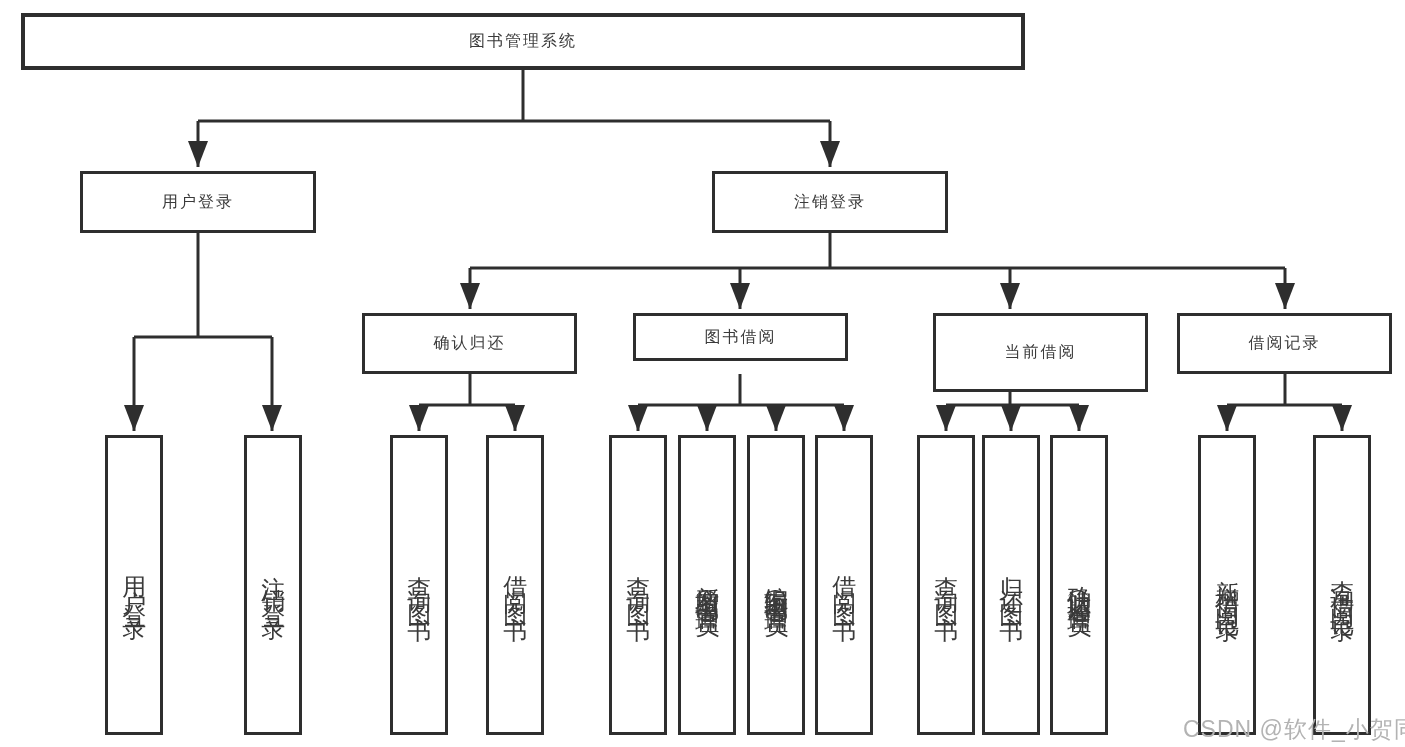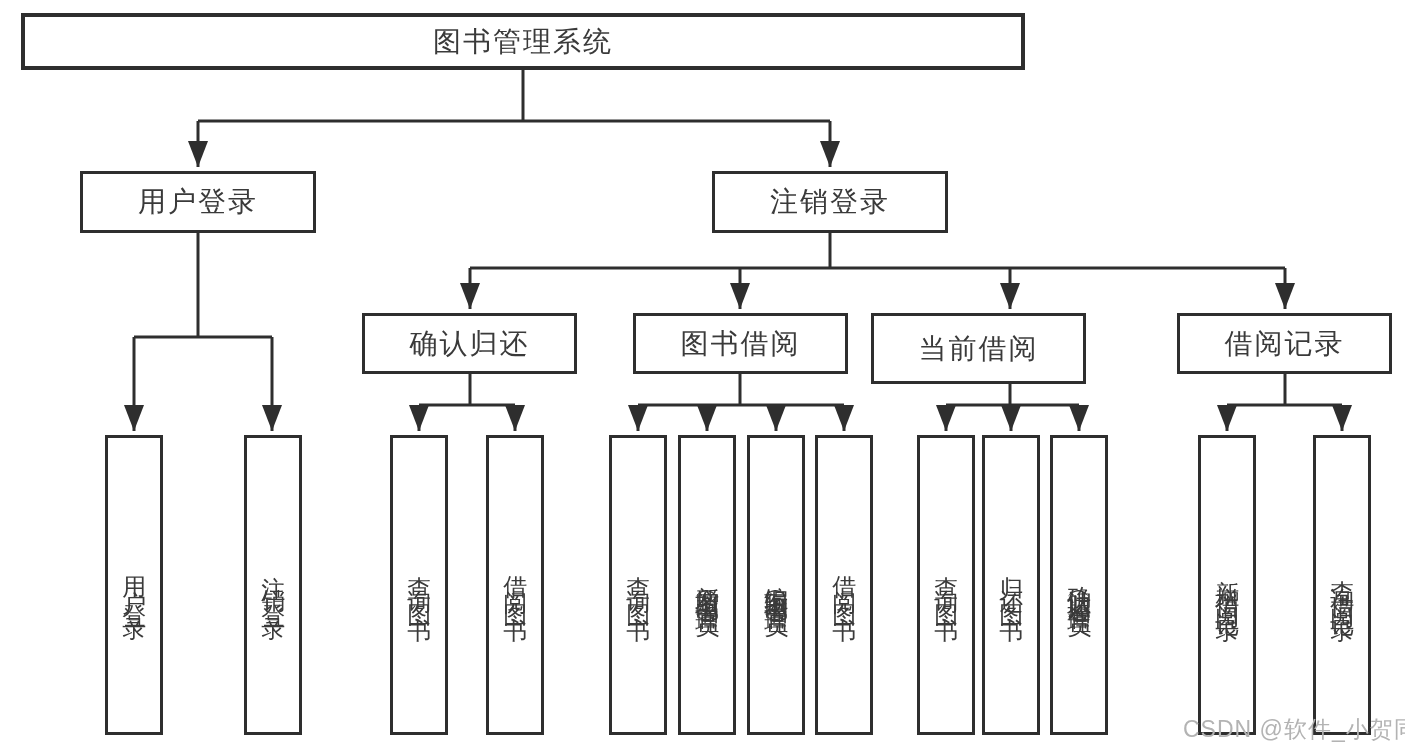--- a/index.html
+++ b/index.html
@@ -28,21 +28,21 @@
     border: 3px solid #2e2e2e;
     background: #ffffff;
     display: flex;
     align-items: center;
     justify-content: center;
     color: #3a3a3a;
     z-index: 2;
   }
   .node.root   { border-width: 4px; }
   .node span.h {
-    font-size: 28px;
+    font-size: 16px;
     letter-spacing: 2px;
     white-space: nowrap;
   }
   .node.leaf span.v {
     writing-mode: vertical-lr;
     text-orientation: mixed;
     font-size: 24px;
     line-height: 1.1;
   }
   .sp-lg { letter-spacing: 14px; }
@@ -118,24 +118,24 @@
   <div class="node" style="left:80px;top:171px;width:236px;height:62px">
     <span class="h">用户登录</span>
   </div>
   <div class="node" style="left:712px;top:171px;width:236px;height:62px">
     <span class="h">注销登录</span>
   </div>
 
   <div class="node" style="left:362px;top:313px;width:215px;height:61px">
     <span class="h">确认归还</span>
   </div>
-  <div class="node" style="left:633px;top:313px;width:215px;height:61px">
+  <div class="node" style="left:633px;top:313px;width:215px;height:48px">
     <span class="h">图书借阅</span>
   </div>
-  <div class="node" style="left:871px;top:313px;width:215px;height:71px">
+  <div class="node" style="left:933px;top:313px;width:215px;height:79px">
     <span class="h">当前借阅</span>
   </div>
   <div class="node" style="left:1177px;top:313px;width:215px;height:61px">
     <span class="h">借阅记录</span>
   </div>
 
   <div class="node leaf" style="left:105px;top:435px;width:58px;height:300px">
     <span class="v sp-lg">用户登录</span>
   </div>
   <div class="node leaf" style="left:244px;top:435px;width:58px;height:300px">

